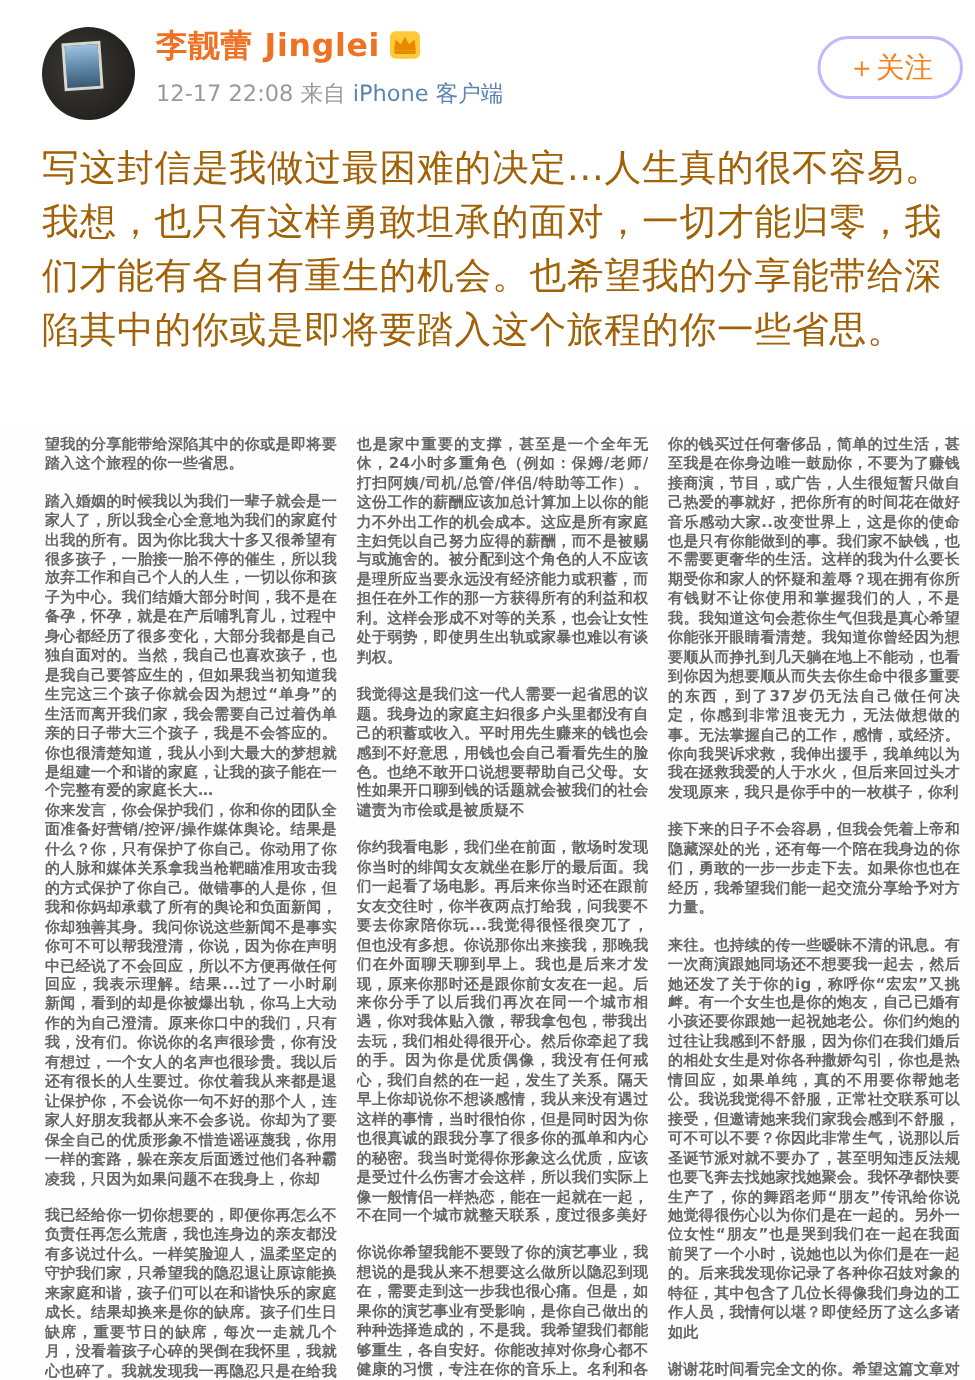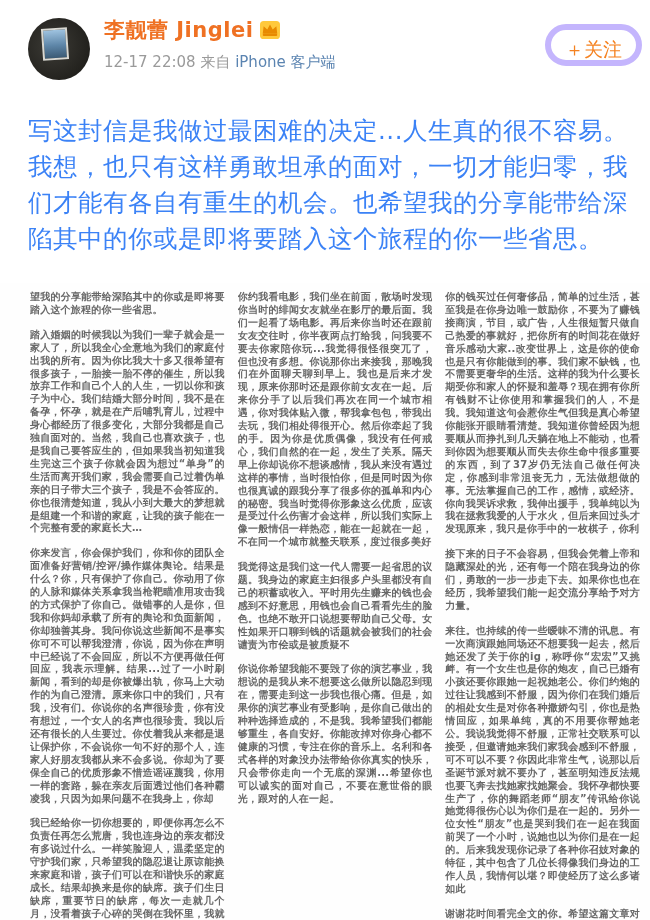--- a/index.html
+++ b/index.html
@@ -15,38 +15,38 @@
   .avatar .photo-frame { position: absolute; left: 14px; top: 10px; width: 26px; height: 32px;
     background: linear-gradient(180deg, #9fc3e0 0%, #5e86a8 55%, #3b5a74 100%);
     border: 2px solid #d8d8d2; transform: rotate(-4deg); }
   .user-block { position: absolute; left: 76px; top: 0; }
   .username { font-size: 21px; font-weight: bold; color: #ef7123; letter-spacing: 0.5px; }
   .name-row { display: flex; align-items: center; gap: 6px; }
   .crown-badge { width: 22px; height: 20px; display: inline-block; }
   .meta-row { margin-top: 9px; font-size: 15px; color: #9a9a9a; }
   .meta-row .src-link { color: #5b84b1; }
   .follow-btn { position: absolute; right: 0; top: 8px; width: 97px; height: 42px;
-    border: 6px solid #c4b5fd; border-radius: 21px; background: #fff;
+    border: 2px solid #c4b5fd; border-radius: 21px; background: #fff;
     color: #f58220; font-size: 19px; line-height: 38px; text-align: center;
     font-family: inherit; cursor: pointer; }
 
   
   .post-text { position: absolute; left: 28px; top: 94px; width: 600px;
-    font-size: 24.5px; line-height: 36px; color: #3b82f6; letter-spacing: 0.5px;
-    text-align: justify; margin-top: 19px; }
+    font-size: 24.5px; line-height: 36px; color: #a16207; letter-spacing: 0.5px;
+    text-align: justify; }
 
   
   .letter { position: absolute; left: 0; top: 283px; width: 650px; height: 637px;
     background: #fefefe; padding: 8px 10px 0 30px; display: flex; gap: 13px;
     cursor: pointer; }
   .letter-col { flex: 1 1 0; height: 629px; overflow: hidden;
     font-size: 10px; line-height: 12.9px; color: #686868; text-align: justify;
     letter-spacing: 0.2px; filter: blur(0.3px); font-weight: bold; }
   .letter-col p { margin-bottom: 12px; }
-  .letter-col p.tight { margin-bottom: 12px; }
+  .letter-col p.tight { margin-bottom: 0; }
   .sig { }
 </style>
 </head>
 <body>
 
 <div class="page">
 
   <div class="header">
     <div class="avatar">
       <div class="photo-frame"></div>
@@ -75,22 +75,23 @@
 
   <div class="letter">
     <div class="letter-col">
       <p>望我的分享能带给深陷其中的你或是即将要踏入这个旅程的你一些省思。</p>
       <p class="tight">踏入婚姻的时候我以为我们一辈子就会是一家人了，所以我全心全意地为我们的家庭付出我的所有。因为你比我大十多又很希望有很多孩子，一胎接一胎不停的催生，所以我放弃工作和自己个人的人生，一切以你和孩子为中心。我们结婚大部分时间，我不是在备孕，怀孕，就是在产后哺乳育儿，过程中身心都经历了很多变化，大部分我都是自己独自面对的。当然，我自己也喜欢孩子，也是我自己要答应生的，但如果我当初知道我生完这三个孩子你就会因为想过“单身”的生活而离开我们家，我会需要自己过着伪单亲的日子带大三个孩子，我是不会答应的。你也很清楚知道，我从小到大最大的梦想就是组建一个和谐的家庭，让我的孩子能在一个完整有爱的家庭长大…</p>
       <p>你来发言，你会保护我们，你和你的团队全面准备好营销/控评/操作媒体舆论。结果是什么？你，只有保护了你自己。你动用了你的人脉和媒体关系拿我当枪靶瞄准用攻击我的方式保护了你自己。做错事的人是你，但我和你妈却承载了所有的舆论和负面新闻，你却独善其身。我问你说这些新闻不是事实你可不可以帮我澄清，你说，因为你在声明中已经说了不会回应，所以不方便再做任何回应，我表示理解。结果...过了一小时刷新闻，看到的却是你被爆出轨，你马上大动作的为自己澄清。原来你口中的我们，只有我，没有们。你说你的名声很珍贵，你有没有想过，一个女人的名声也很珍贵。我以后还有很长的人生要过。你仗着我从来都是退让保护你，不会说你一句不好的那个人，连家人好朋友我都从来不会多说。你却为了要保全自己的优质形象不惜造谣诬蔑我，你用一样的套路，躲在亲友后面透过他们各种霸凌我，只因为如果问题不在我身上，你却</p>
       <p>我已经给你一切你想要的，即便你再怎么不负责任再怎么荒唐，我也连身边的亲友都没有多说过什么。一样笑脸迎人，温柔坚定的守护我们家，只希望我的隐忍退让原谅能换来家庭和谐，孩子们可以在和谐快乐的家庭成长。结果却换来是你的缺席。孩子们生日缺席，重要节日的缺席，每次一走就几个月，没看着孩子心碎的哭倒在我怀里，我就心也碎了。我就发现我一再隐忍只是在给我们女儿们做不好的示范..我以为会带给孩子们的幸福，原来也只是换来他们患得患失..一次次的失望。只要是在乎的事情，就一定会有时间。有一句谚语人人说的话：缺席的人永远都有借口。爱和在乎是要用行动表示的。你当时说你爱我，你现在说你爱孩子，我有听见，但是没有看见。爱和在乎是反应在行为上，不是嘴上。</p>
 
     </div>
     <div class="letter-col">
+      <p>也是家中重要的支撑，甚至是一个全年无休，24小时多重角色（例如：保姆/老师/打扫阿姨/司机/总管/伴侣/特助等工作）。这份工作的薪酬应该加总计算加上以你的能力不外出工作的机会成本。这应是所有家庭主妇凭以自己努力应得的薪酬，而不是被赐与或施舍的。被分配到这个角色的人不应该是理所应当要永远没有经济能力或积蓄，而担任在外工作的那一方获得所有的利益和权利。这样会形成不对等的关系，也会让女性处于弱势，即使男生出轨或家暴也难以有谈判权。</p>
+      <p>我觉得这是我们这一代人需要一起省思的议题。我身边的家庭主妇很多户头里都没有自己的积蓄或收入。平时用先生赚来的钱也会感到不好意思，用钱也会自己看看先生的脸色。也绝不敢开口说想要帮助自己父母。女性如果开口聊到钱的话题就会被我们的社会谴责为市侩或是被质疑不</p>
       <p>你约我看电影，我们坐在前面，散场时发现你当时的绯闻女友就坐在影厅的最后面。我们一起看了场电影。再后来你当时还在跟前女友交往时，你半夜两点打给我，问我要不要去你家陪你玩...我觉得很怪很突兀了，但也没有多想。你说那你出来接我，那晚我们在外面聊天聊到早上。我也是后来才发现，原来你那时还是跟你前女友在一起。后来你分手了以后我们再次在同一个城市相遇，你对我体贴入微，帮我拿包包，带我出去玩，我们相处得很开心。然后你牵起了我的手。因为你是优质偶像，我没有任何戒心，我们自然的在一起，发生了关系。隔天早上你却说你不想谈感情，我从来没有遇过这样的事情，当时很怕你，但是同时因为你也很真诚的跟我分享了很多你的孤单和内心的秘密。我当时觉得你形象这么优质，应该是受过什么伤害才会这样，所以我们实际上像一般情侣一样热恋，能在一起就在一起，不在同一个城市就整天联系，度过很多美好</p>
-      <p>我觉得这是我们这一代人需要一起省思的议题。我身边的家庭主妇很多户头里都没有自己的积蓄或收入。平时用先生赚来的钱也会感到不好意思，用钱也会自己看看先生的脸色。也绝不敢开口说想要帮助自己父母。女性如果开口聊到钱的话题就会被我们的社会谴责为市侩或是被质疑不</p>
       <p>你说你希望我能不要毁了你的演艺事业，我想说的是我从来不想要这么做所以隐忍到现在，需要走到这一步我也很心痛。但是，如果你的演艺事业有受影响，是你自己做出的种种选择造成的，不是我。我希望我们都能够重生，各自安好。你能改掉对你身心都不健康的习惯，专注在你的音乐上。名利和各式各样的对象没办法带给你你真实的快乐，只会带你走向一个无底的深渊...希望你也可以诚实的面对自己，不要在意世俗的眼光，跟对的人在一起。</p>
 
     </div>
     <div class="letter-col">
       <p>你的钱买过任何奢侈品，简单的过生活，甚至我是在你身边唯一鼓励你，不要为了赚钱接商演，节目，或广告，人生很短暂只做自己热爱的事就好，把你所有的时间花在做好音乐感动大家..改变世界上，这是你的使命也是只有你能做到的事。我们家不缺钱，也不需要更奢华的生活。这样的我为什么要长期受你和家人的怀疑和羞辱？现在拥有你所有钱财不让你使用和掌握我们的人，不是我。我知道这句会惹你生气但我是真心希望你能张开眼睛看清楚。我知道你曾经因为想要顺从而挣扎到几天躺在地上不能动，也看到你因为想要顺从而失去你生命中很多重要的东西，到了37岁仍无法自己做任何决定，你感到非常沮丧无力，无法做想做的事。无法掌握自己的工作，感情，或经济。你向我哭诉求救，我伸出援手，我单纯以为我在拯救我爱的人于水火，但后来回过头才发现原来，我只是你手中的一枚棋子，你利</p>
       <p>接下来的日子不会容易，但我会凭着上帝和隐藏深处的光，还有每一个陪在我身边的你们，勇敢的一步一步走下去。如果你也也在经历，我希望我们能一起交流分享给予对方力量。</p>
       <p>来往。也持续的传一些暧昧不清的讯息。有一次商演跟她同场还不想要我一起去，然后她还发了关于你的ig，称呼你“宏宏”又挑衅。有一个女生也是你的炮友，自己已婚有小孩还要你跟她一起祝她老公。你们约炮的过往让我感到不舒服，因为你们在我们婚后的相处女生是对你各种撒娇勾引，你也是热情回应，如果单纯，真的不用要你帮她老公。我说我觉得不舒服，正常社交联系可以接受，但邀请她来我们家我会感到不舒服，可不可以不要？你因此非常生气，说那以后圣诞节派对就不要办了，甚至明知违反法规也要飞奔去找她家找她聚会。我怀孕都快要生产了，你的舞蹈老师“朋友”传讯给你说她觉得很伤心以为你们是在一起的。另外一位女性“朋友”也是哭到我们在一起在我面前哭了一个小时，说她也以为你们是在一起的。后来我发现你记录了各种你召妓对象的特征，其中包含了几位长得像我们身边的工作人员，我情何以堪？即使经历了这么多诸如此</p>
       <p>谢谢花时间看完全文的你。希望这篇文章对你们的人生能有一点启发和意义，也许这也是我的经历的意义。</p>
       <p class="sig">李靓蕾</p>
     </div>

